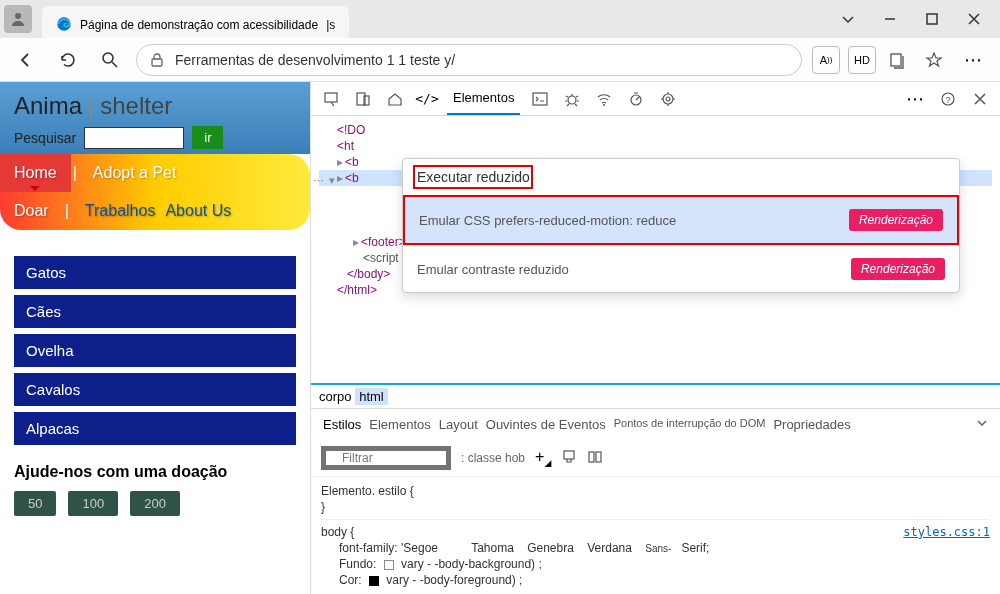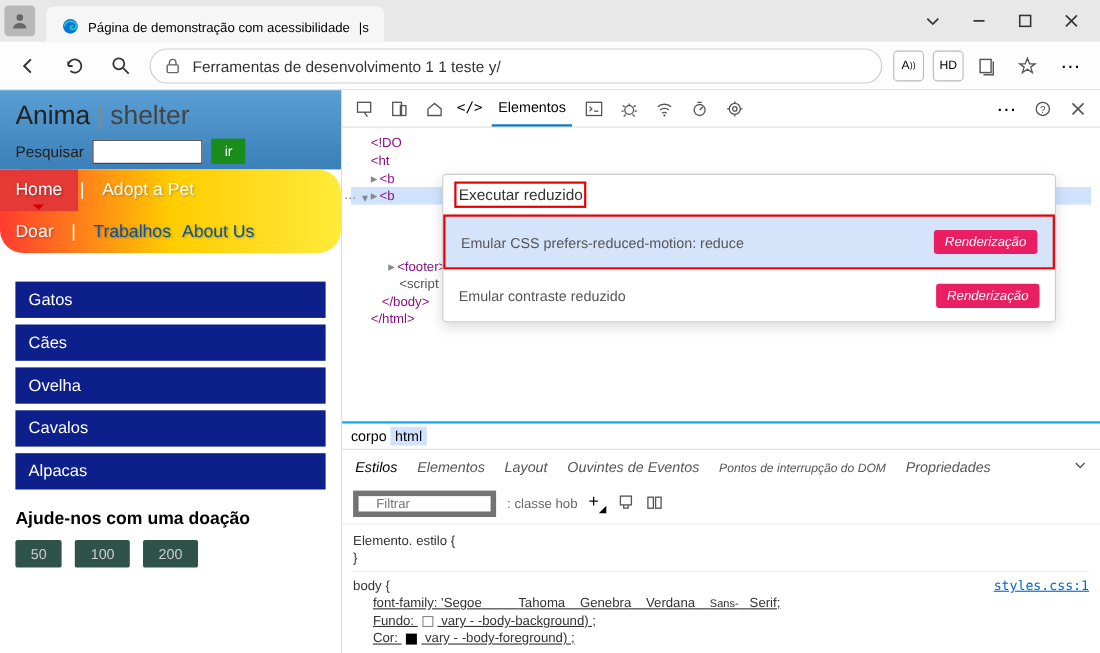--- a/index.html
+++ b/index.html
@@ -65,31 +65,31 @@
 .dom-line { padding: 1px 18px; white-space: nowrap; }
 .tag { color: #881280; }
 .arrow { color: #888; margin-right: 2px; }
 .selected-dom { background: #cfe3ff; }
 .gutter-dots { position: absolute; left: 2px; top: 58px; color: #888; font-size: 11px; letter-spacing: 1px; }
 .breadcrumb-dom { border-top: 2px solid #0ea5e9; padding: 4px 8px; font-size: 13px; }
 .bc-html { background: #cfe3ff; padding: 1px 4px; }
 
 
 .styles-pane { border-top: 1px solid #ddd; }
-.styles-tabs { display: flex; gap: 18px; padding: 8px 12px; font-size: 13px; align-items: flex-end; font-style: italic; }
+.styles-tabs { display: flex; gap: 8px; padding: 8px 12px; font-size: 13px; align-items: flex-start; }
 .styles-tab { cursor: pointer; color: #555; }
 .styles-tab.small { font-size: 11px; }
 .styles-tab.active { color: #000; }
 .styles-chevron { margin-left: auto; }
 .filter-row { display: flex; align-items: center; gap: 10px; padding: 6px 10px; border-bottom: 1px solid #eee; font-size: 12px; }
 .filter-input { width: 130px; height: 24px; border: 5px solid #737373; padding: 0 16px; font-size: 12px; }
 .css-body { padding: 6px 10px; font-family: Consolas, monospace; font-size: 12px; color: #333; }
 .css-line { padding: 1px 0; }
 .css-link { color: #0066cc; text-decoration: underline; float: right; font-family: Consolas, monospace; }
-.prop { padding-left: 18px; text-decoration: underline; }
+.prop { padding-left: 18px; }
 .inline-check { display: inline-block; width: 10px; height: 10px; border: 1px solid #888; margin: 0 4px; vertical-align: middle; }
 .inline-swatch { display: inline-block; width: 10px; height: 10px; background: #000; margin: 0 4px; vertical-align: middle; }
 
 
 .overlay { position: absolute; top: 42px; left: 54px; right: 40px; background: #fff; border: 1px solid #ccc; border-radius: 4px; box-shadow: 0 4px 12px rgba(0,0,0,0.15); z-index: 10; margin-left: 37px; }
 .overlay-search { padding: 10px 14px; font-size: 14px; color: #333; position: relative; }
 .overlay-search .red-box { position: absolute; left: 10px; top: 6px; width: 120px; height: 24px; border: 2px solid #e60000; pointer-events: none; }
 .overlay-item { display: flex; align-items: center; justify-content: space-between; padding: 12px 14px; border-top: 1px solid #eee; font-size: 13px; }
 .overlay-item.highlighted { background: #d6e4fb; border: 2px solid #e60000; }
 .overlay-badge { background: #e91e63; color: #fff; padding: 4px 10px; border-radius: 3px; font-size: 12px; font-style: italic; }

